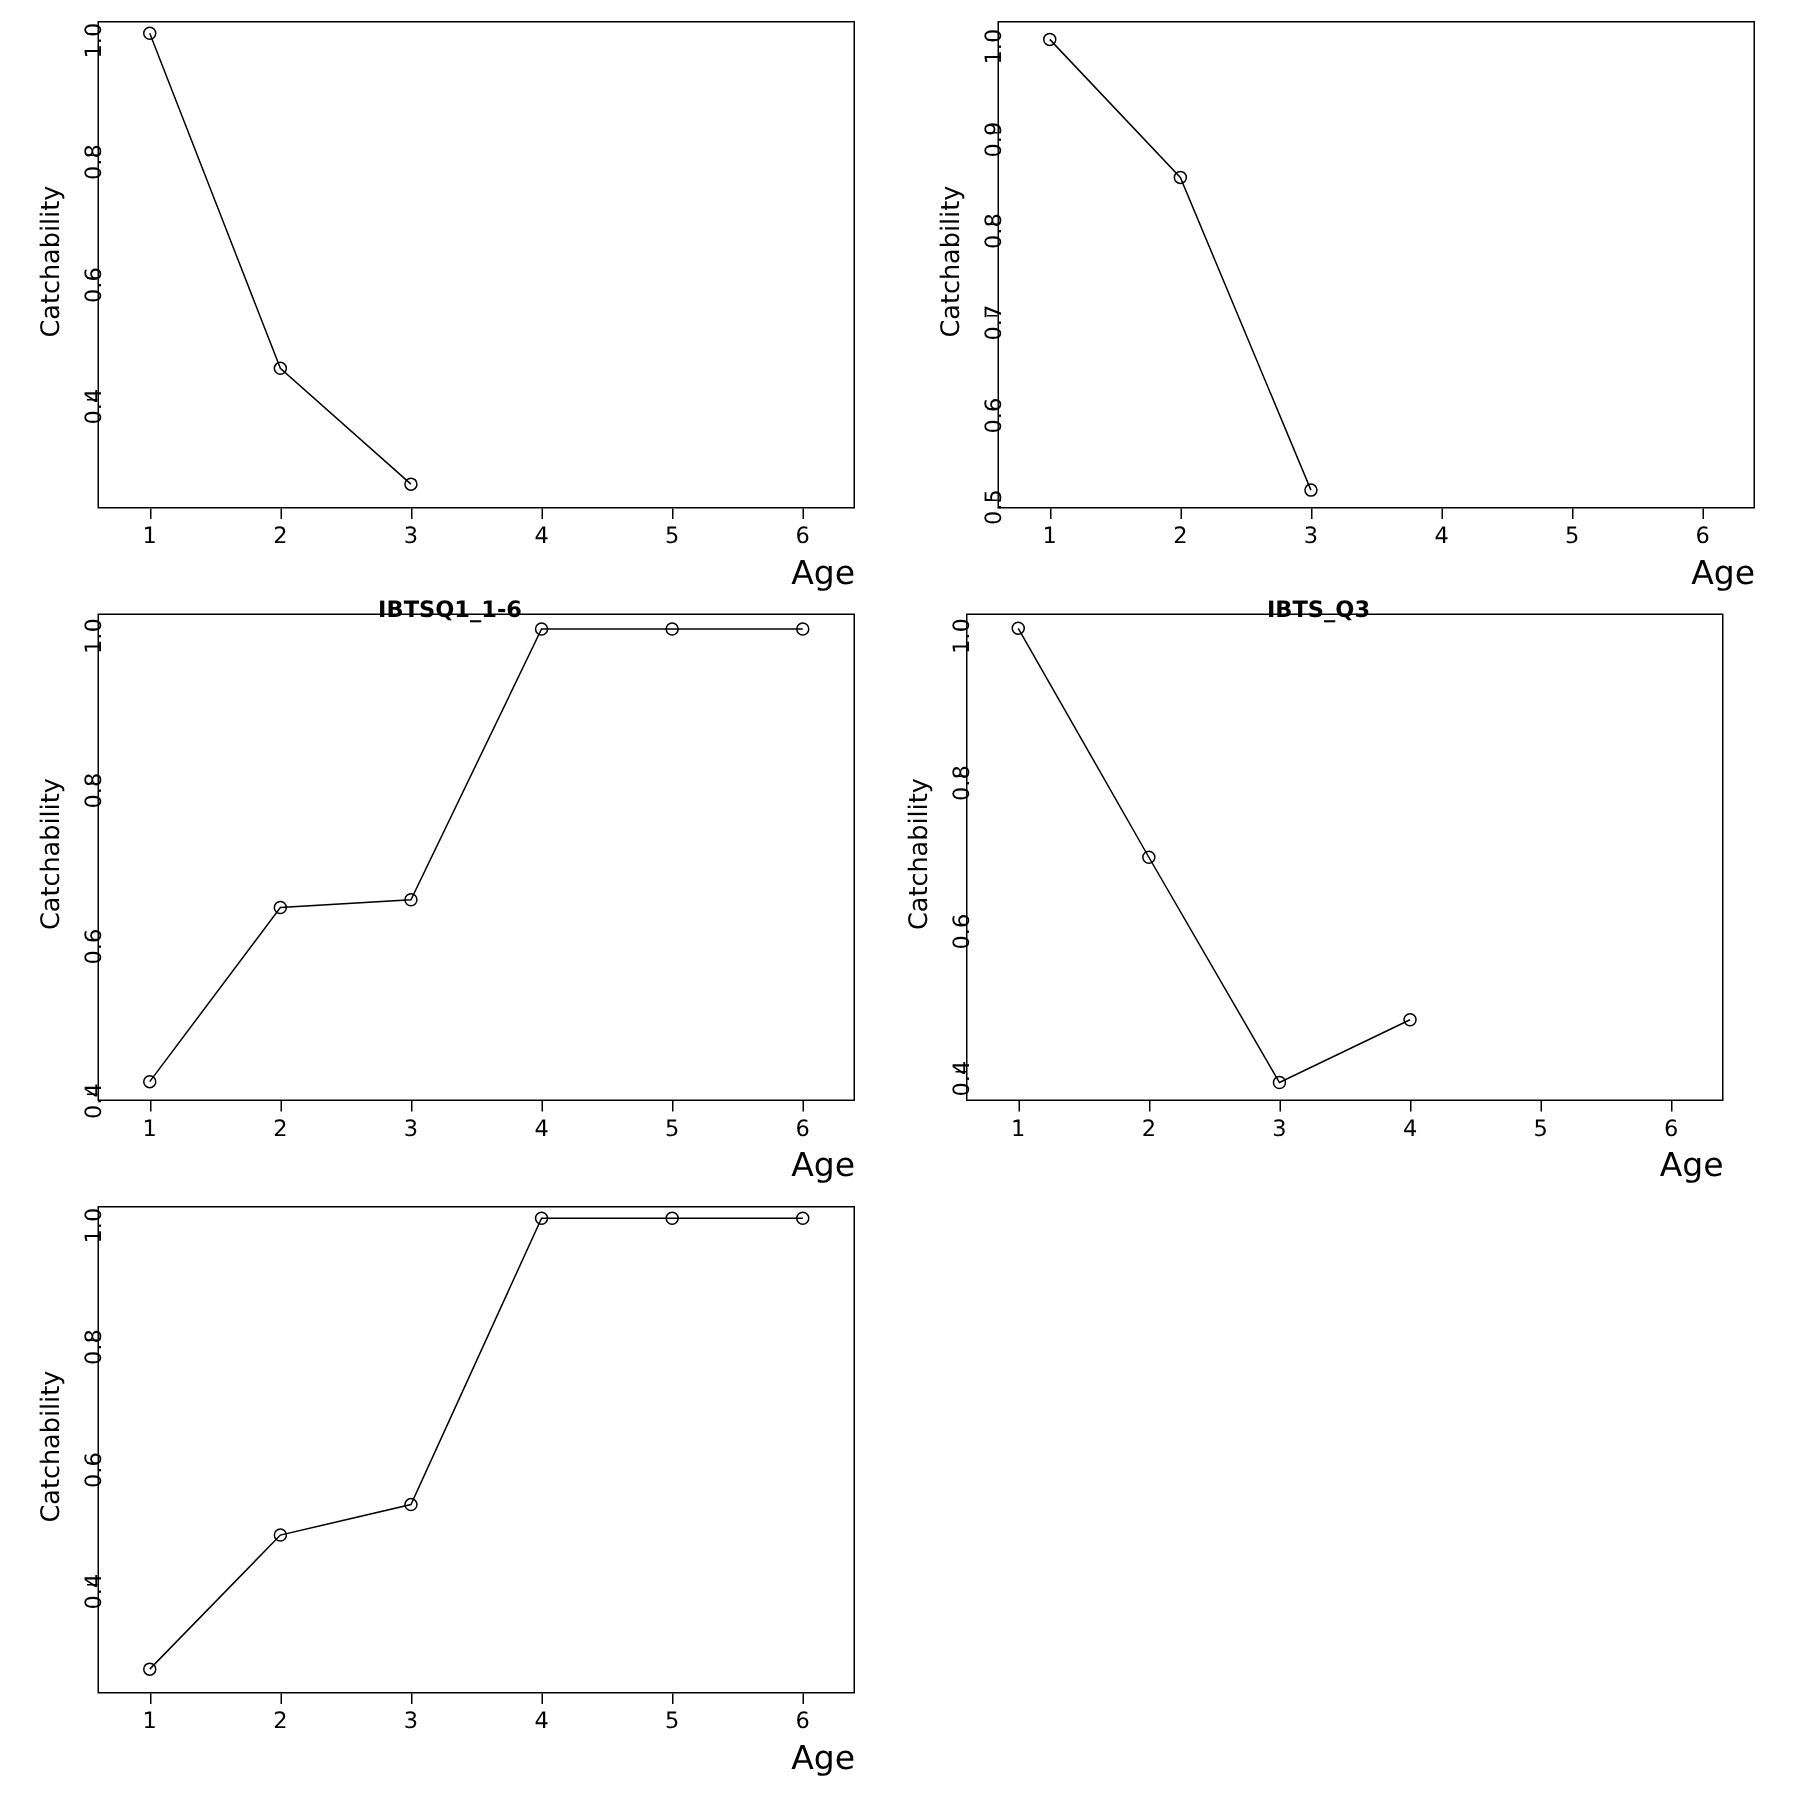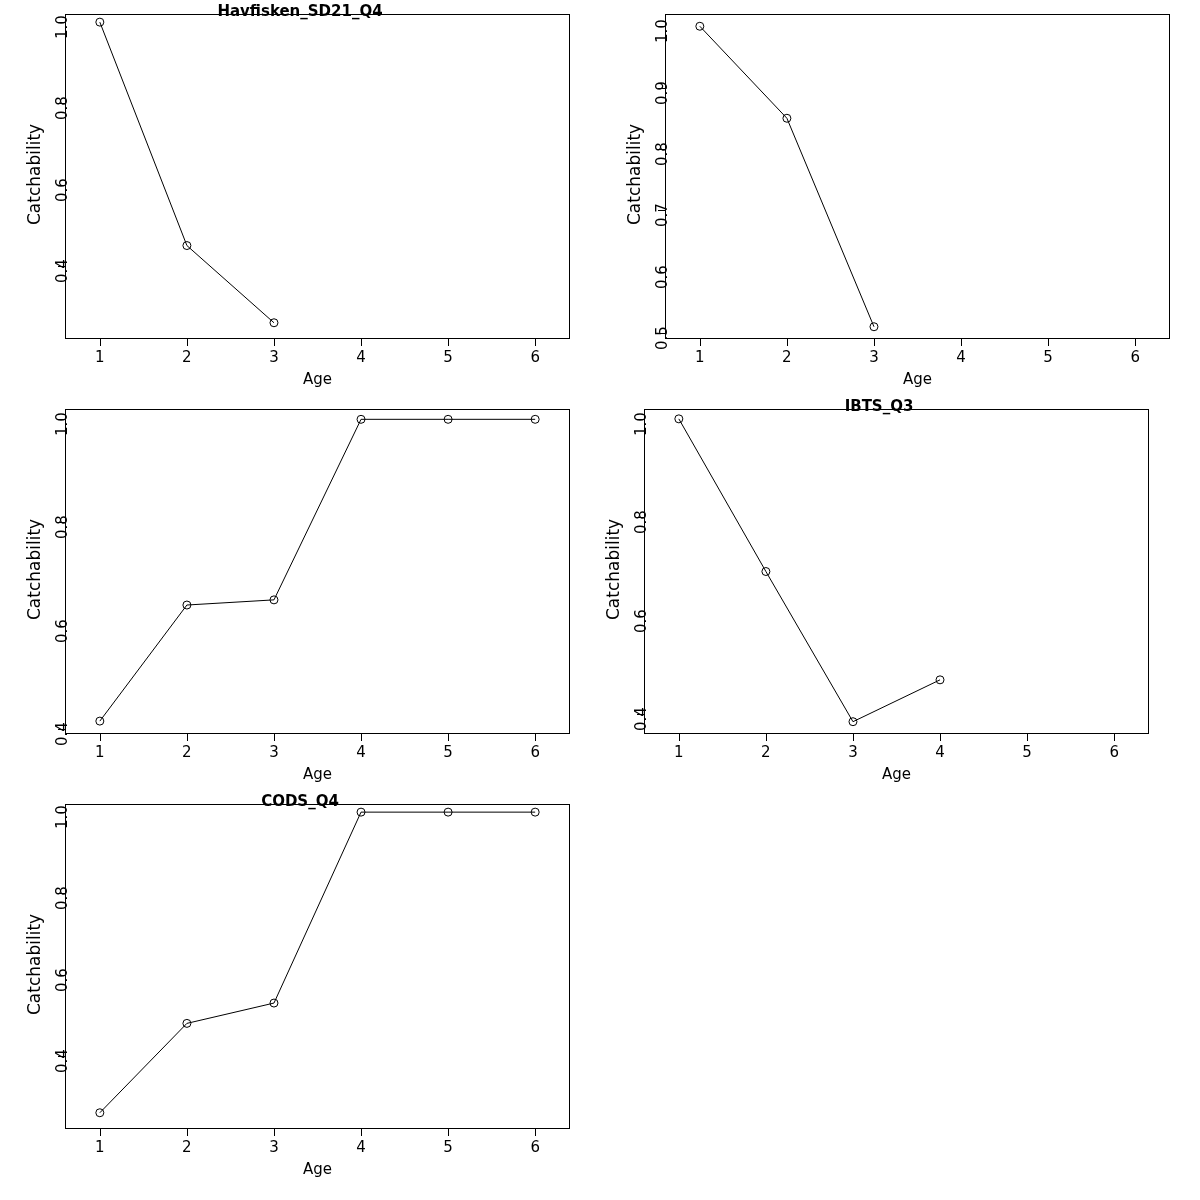--- a/index.html
+++ b/index.html
@@ -48,23 +48,23 @@
   .axis-y-label {
     position: absolute;
     font-size: 17px;
     font-family: "DejaVu Sans", sans-serif;
     transform: rotate(-90deg);
     transform-origin: left top;
     white-space: nowrap;
   }
   .axis-x-label {
     position: absolute;
-    font-size: 15px;
-    font-family: "DejaVu Sans", sans-serif;
-    text-align: center;
+    font-size: 22px;
+    font-family: "DejaVu Sans", sans-serif;
+    text-align: right;
     width: 505px;
     left: 65px;
   }
   .ytick {
     position: absolute;
     font-size: 15px;
     font-family: "DejaVu Sans", sans-serif;
     transform: rotate(-90deg);
     transform-origin: left top;
     white-space: nowrap;
@@ -85,21 +85,20 @@
     position: absolute;
     background: #000000;
   }
 </style>
 </head>
 <body>
 
 <div class="grid">
 
   <div class="panel" id="panel-0" style="left:0px; top:0px;">
-    <div class="panel-title">Havfisken_SD21_Q4</div>
     <div class="plotbox"></div>
   <div class="axis-y-label" style="left: 24px; top: 224.5px;">Catchability</div>
       <div class="axis-x-label" style="top: 370px;">Age</div>
       <div class="tickmark" style="left: 58px; top: 265.875px; width: 7px; height: 1px;"></div>
       <div class="ytick" style="left: 53px; top: 282.875px;">0.4</div>
       <div class="tickmark" style="left: 58px; top: 184.625px; width: 7px; height: 1px;"></div>
       <div class="ytick" style="left: 53px; top: 201.625px;">0.6</div>
       <div class="tickmark" style="left: 58px; top: 103.375px; width: 7px; height: 1px;"></div>
       <div class="ytick" style="left: 53px; top: 120.375px;">0.8</div>
       <div class="tickmark" style="left: 58px; top: 22.125px; width: 7px; height: 1px;"></div>
@@ -154,20 +153,21 @@
       <div class="xtick" style="left: 515.172px; top: 348px; width: 40px;">6</div>
       <svg class="series" width="505" height="325">
         <polyline points="34.83,12.26 121.90,104.25 208.97,312.74" fill="none" stroke="#000000" stroke-width="1"></polyline>
         <circle cx="34.83" cy="12.26" r="4" fill="none" stroke="#000000" stroke-width="1"></circle>
         <circle cx="121.90" cy="104.25" r="4" fill="none" stroke="#000000" stroke-width="1"></circle>
         <circle cx="208.97" cy="312.74" r="4" fill="none" stroke="#000000" stroke-width="1"></circle>
       </svg>
     </div>
 
   <div class="panel" id="panel-2" style="left:0px; top:395px;">
+    <div class="panel-title">IBTSQ1_1-6</div>
     <div class="plotbox"></div>
   <div class="axis-y-label" style="left: 24px; top: 224.5px;">Catchability</div>
       <div class="axis-x-label" style="top: 370px;">Age</div>
       <div class="tickmark" style="left: 58px; top: 333.841px; width: 7px; height: 1px;"></div>
       <div class="ytick" style="left: 53px; top: 350.841px;">0.4</div>
       <div class="tickmark" style="left: 58px; top: 230.667px; width: 7px; height: 1px;"></div>
       <div class="ytick" style="left: 53px; top: 247.667px;">0.6</div>
       <div class="tickmark" style="left: 58px; top: 127.492px; width: 7px; height: 1px;"></div>
       <div class="ytick" style="left: 53px; top: 144.492px;">0.8</div>
       <div class="tickmark" style="left: 58px; top: 24.3175px; width: 7px; height: 1px;"></div>
@@ -223,21 +223,20 @@
       <svg class="series" width="505" height="325">
         <polyline points="34.83,9.85 121.90,162.50 208.97,312.69 296.03,270.83" fill="none" stroke="#000000" stroke-width="1"></polyline>
         <circle cx="34.83" cy="9.85" r="4" fill="none" stroke="#000000" stroke-width="1"></circle>
         <circle cx="121.90" cy="162.50" r="4" fill="none" stroke="#000000" stroke-width="1"></circle>
         <circle cx="208.97" cy="312.69" r="4" fill="none" stroke="#000000" stroke-width="1"></circle>
         <circle cx="296.03" cy="270.83" r="4" fill="none" stroke="#000000" stroke-width="1"></circle>
       </svg>
     </div>
 
   <div class="panel" id="panel-4" style="left:0px; top:790px;">
-    <div class="panel-title">CODS_Q4</div>
     <div class="plotbox"></div>
   <div class="axis-y-label" style="left: 24px; top: 224.5px;">Catchability</div>
       <div class="axis-x-label" style="top: 370px;">Age</div>
       <div class="tickmark" style="left: 58px; top: 265.875px; width: 7px; height: 1px;"></div>
       <div class="ytick" style="left: 53px; top: 282.875px;">0.4</div>
       <div class="tickmark" style="left: 58px; top: 184.625px; width: 7px; height: 1px;"></div>
       <div class="ytick" style="left: 53px; top: 201.625px;">0.6</div>
       <div class="tickmark" style="left: 58px; top: 103.375px; width: 7px; height: 1px;"></div>
       <div class="ytick" style="left: 53px; top: 120.375px;">0.8</div>
       <div class="tickmark" style="left: 58px; top: 22.125px; width: 7px; height: 1px;"></div>

